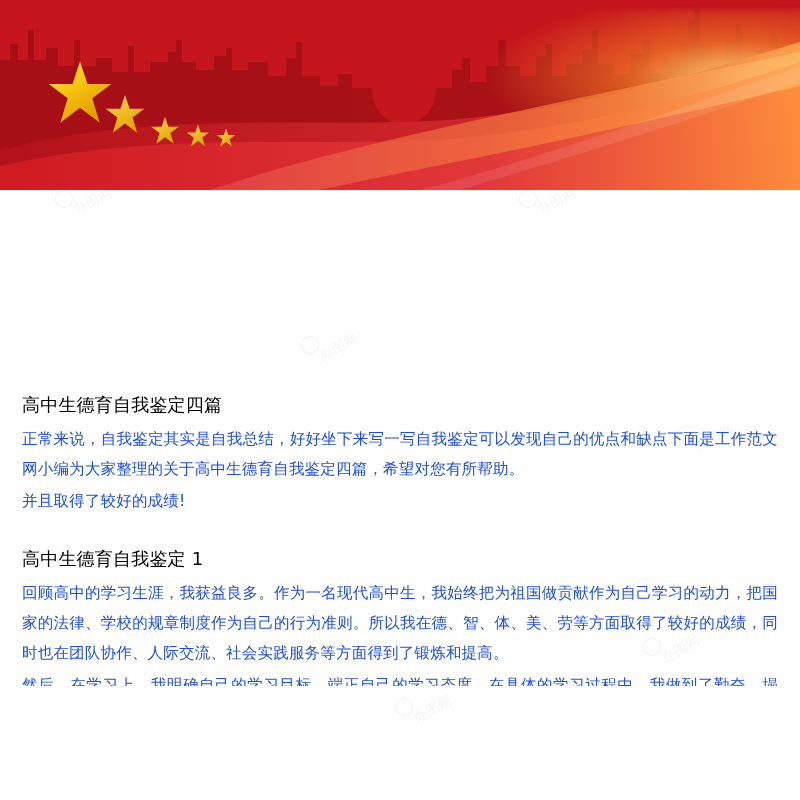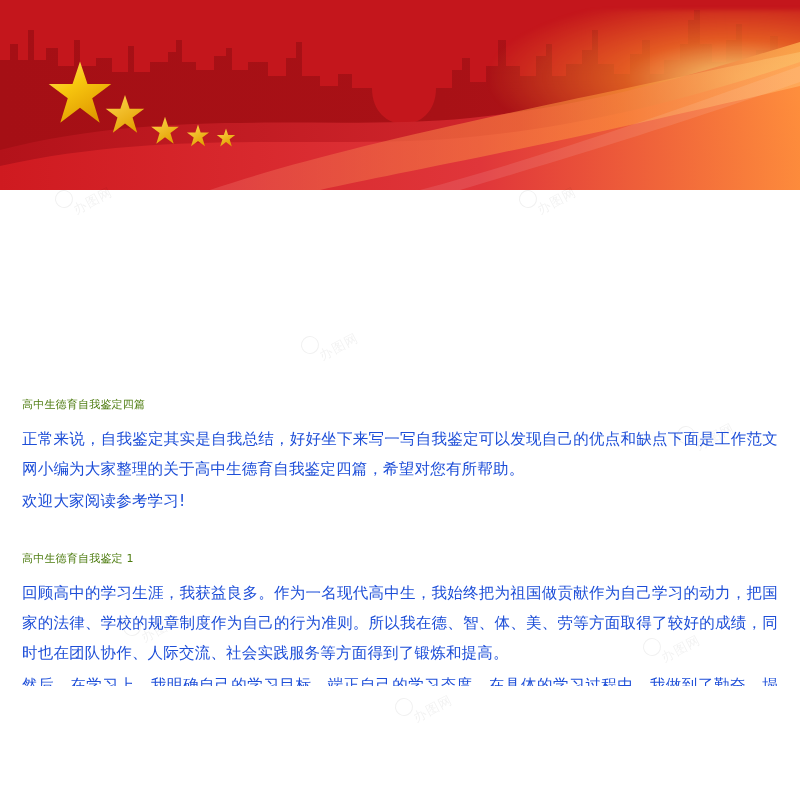--- a/index.html
+++ b/index.html
@@ -89,23 +89,23 @@
   .para {
     font-size: 15.5px;
     line-height: 30px;
     color: #1d4ed8;
     text-align: justify;
     margin: 0 0 2px 0;
     font-family: "DejaVu Sans", "Liberation Sans", sans-serif;
     letter-spacing: 0.2px;
   }
   .title-line {
-    font-size: 11px;
+    font-size: 18px;
     line-height: 30px;
-    color: #4d7c0f;
+    color: #000000;
     margin: 0 0 4px 0;
     font-family: "DejaVu Sans", "Liberation Sans", sans-serif;
     letter-spacing: 0.2px;
   }
   .gap-md { height: 26px; }
   .clipped-last {
     position: relative;
     max-height: 16px;
     overflow: hidden;
   }
@@ -218,21 +218,21 @@
   <div class="wm" style="left:660px; top:640px;">办图网</div>
   <div class="wm-ring" style="left:643px; top:638px;"></div>
 
   <div id="doc">
     <div class="doc-inner">
       <div class="spacer"></div>
 
       <div class="title-line">高中生德育自我鉴定四篇</div>
 
       <p class="para">正常来说，自我鉴定其实是自我总结，好好坐下来写一写自我鉴定可以发现自己的优点和缺点下面是工作范文网小编为大家整理的关于高中生德育自我鉴定四篇，希望对您有所帮助。</p>
-      <p class="para">欢迎大家阅读参考学习!</p>
+      <p class="para">并且取得了较好的成绩!</p>
 
       <div class="gap-md"></div>
 
       <div class="title-line">高中生德育自我鉴定 1</div>
 
       <p class="para">回顾高中的学习生涯，我获益良多。作为一名现代高中生，我始终把为祖国做贡献作为自己学习的动力，把国家的法律、学校的规章制度作为自己的行为准则。所以我在德、智、体、美、劳等方面取得了较好的成绩，同时也在团队协作、人际交流、社会实践服务等方面得到了锻炼和提高。</p>
       <p class="para clipped-last">然后，在学习上，我明确自己的学习目标，端正自己的学习态度。在具体的学习过程中，我做到了勤奋、塌实、认真、仔细，并且取得了较好的成绩。在学习的闲余时间里，我加强了</p>
     </div>
   </div>
 

